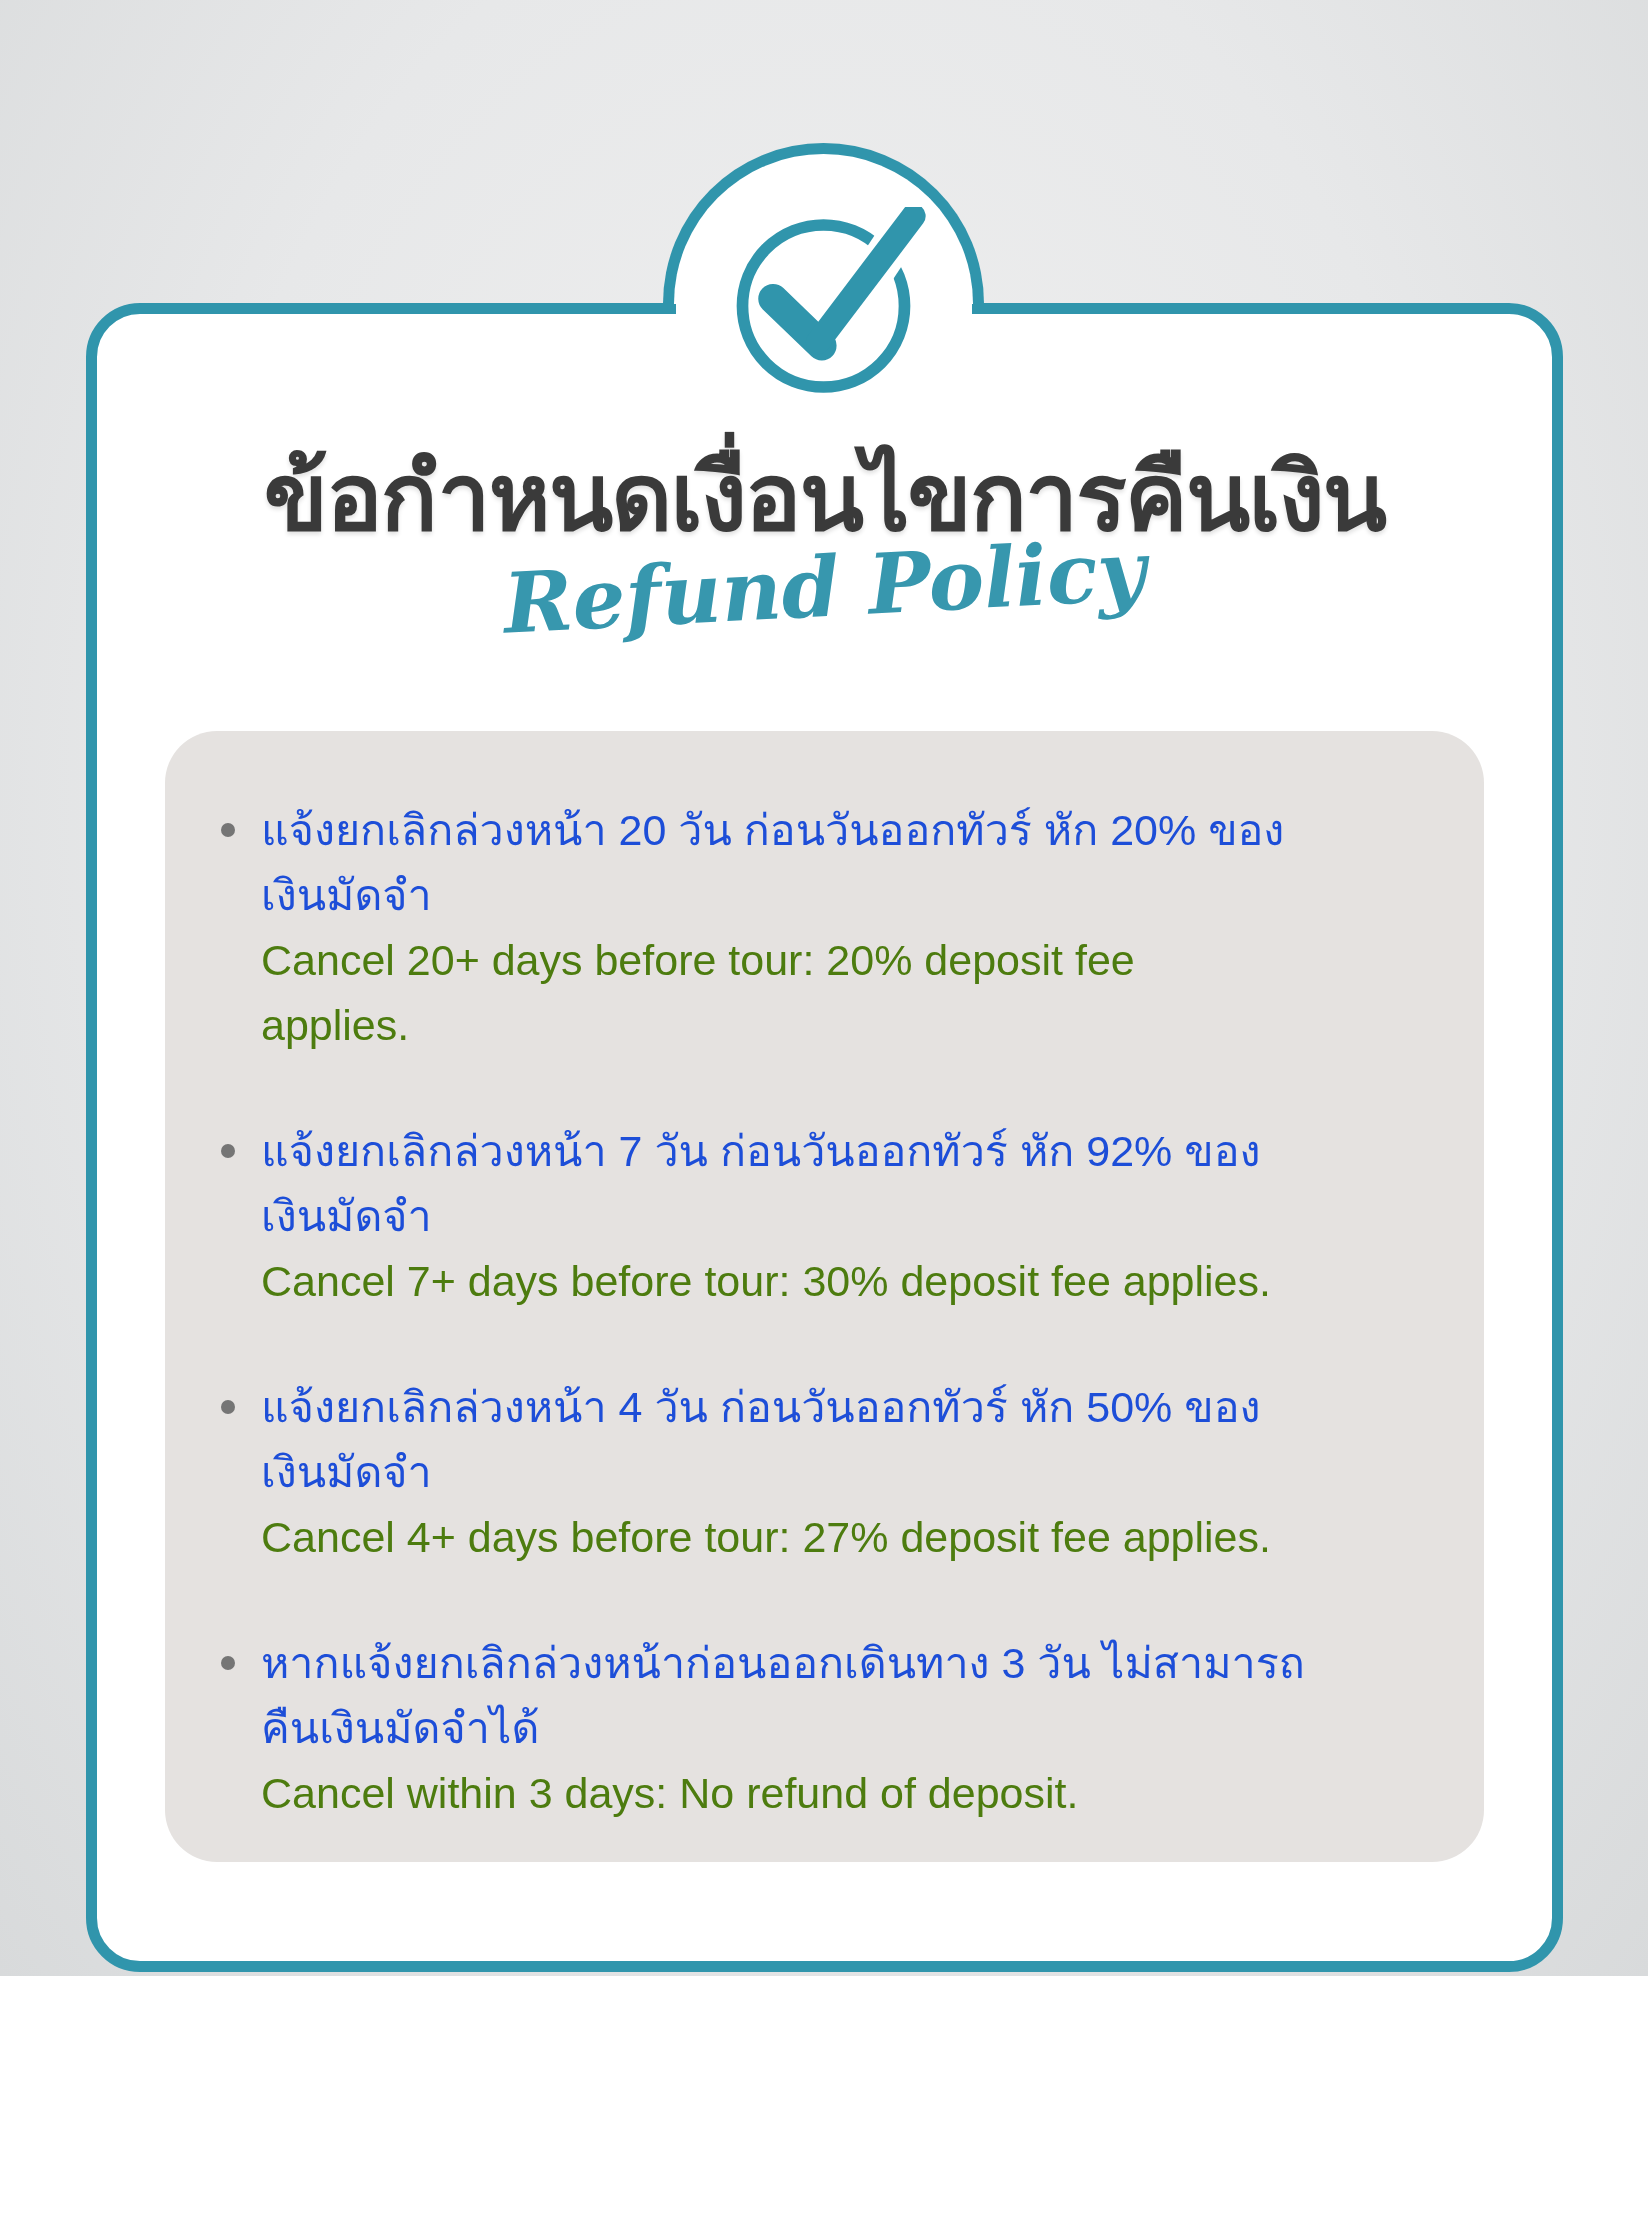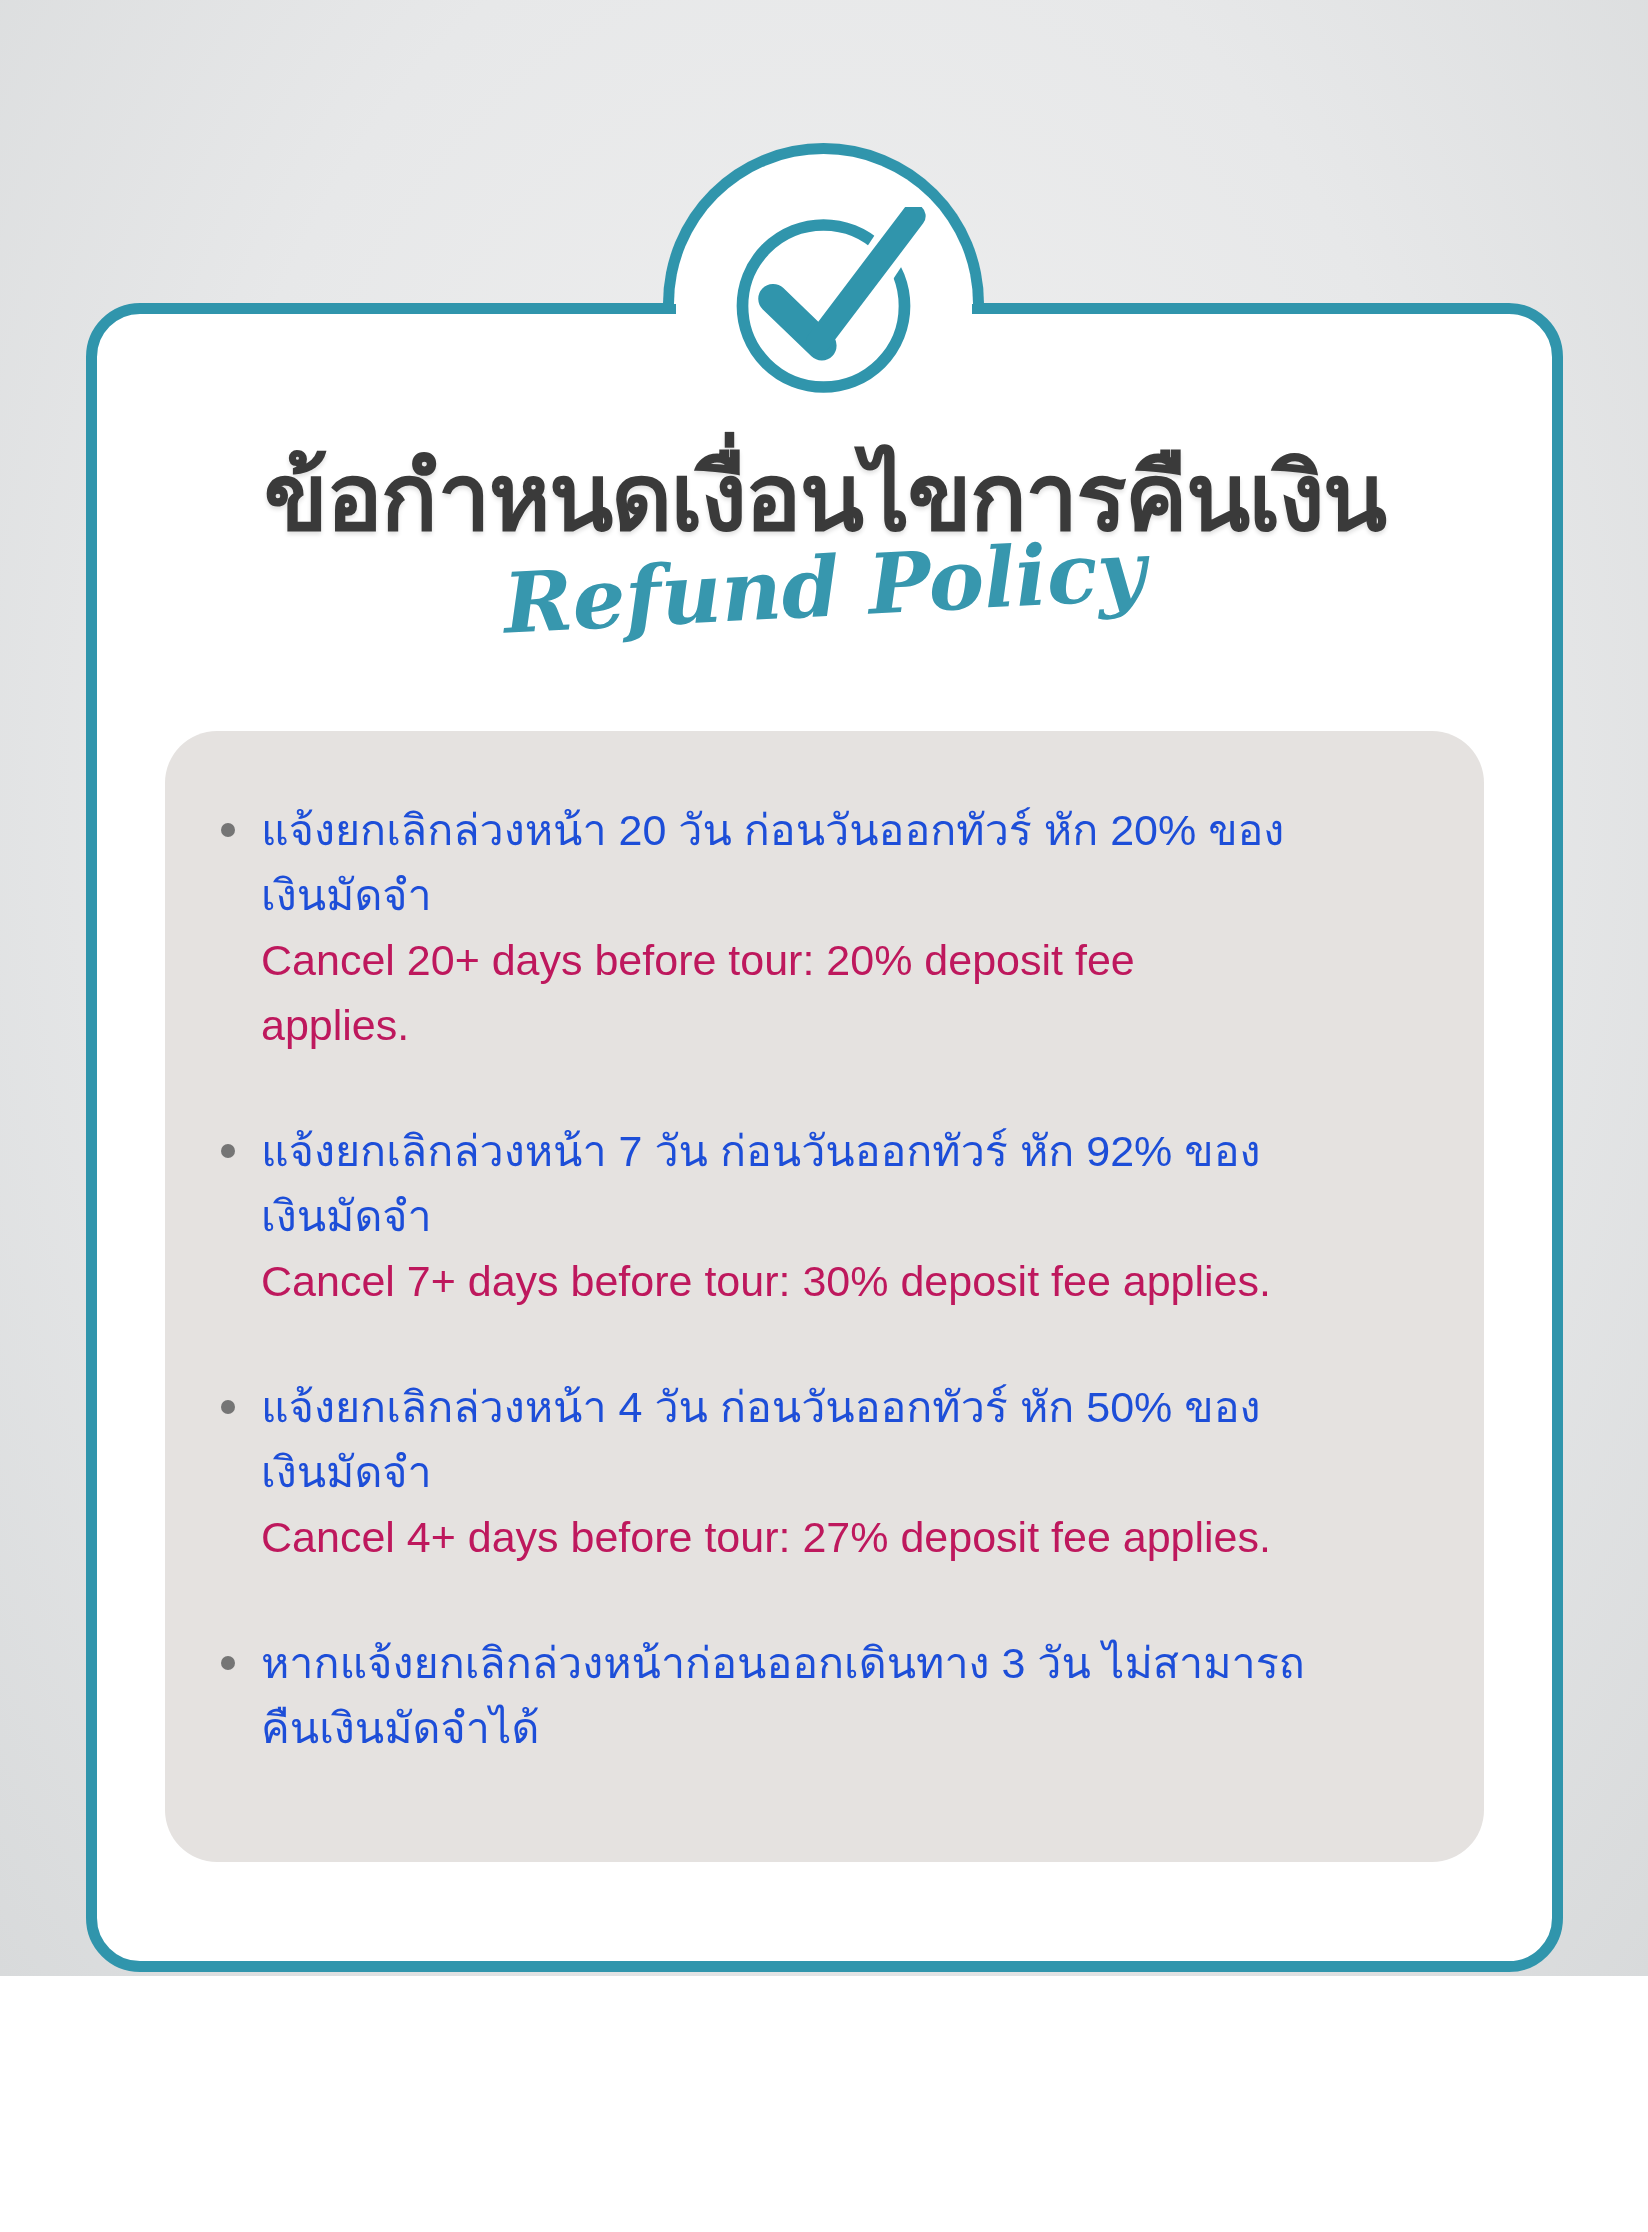--- a/index.html
+++ b/index.html
@@ -78,21 +78,21 @@
     line-height: 65px;
   }
   ul.policy li::before {
     content: "";
     position: absolute; left: 56px; top: 25px;
     width: 14.4px; height: 14.4px;
     border-radius: 50%;
     background: #757575;
   }
   .thai   { display: block; color: #1d4ed8; white-space: pre-line; }
-  .english{ display: block; color: #be185d; white-space: pre-line; }
+  .english{ display: block; color: #4d7c0f; white-space: pre-line; }
 </style>
 </head>
 <body>
 
 <div class="page">
 
   <div class="card"></div>
   <div class="dome-mask"></div>
   <div class="dome"></div>
 
@@ -121,18 +121,19 @@
           <span class="english">Cancel 7+ days before tour: 30% deposit fee applies.</span>
         </li>
         <li>
           <span class="thai">แจ้งยกเลิกล่วงหน้า 4 วัน ก่อนวันออกทัวร์ หัก 50% ของ
 เงินมัดจำ</span>
           <span class="english">Cancel 4+ days before tour: 27% deposit fee applies.</span>
         </li>
         <li>
           <span class="thai">หากแจ้งยกเลิกล่วงหน้าก่อนออกเดินทาง 3 วัน ไม่สามารถ
 คืนเงินมัดจำได้</span>
+          <span class="english">Cancel within 3 days: No refund of deposit.</span>
         </li>
       </ul>
   </div>
 
 </div>
 
 
 </body></html>

